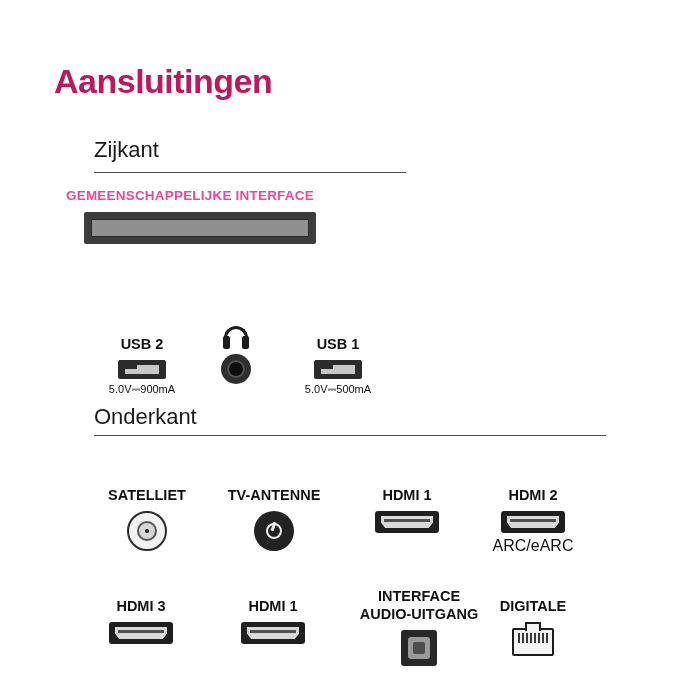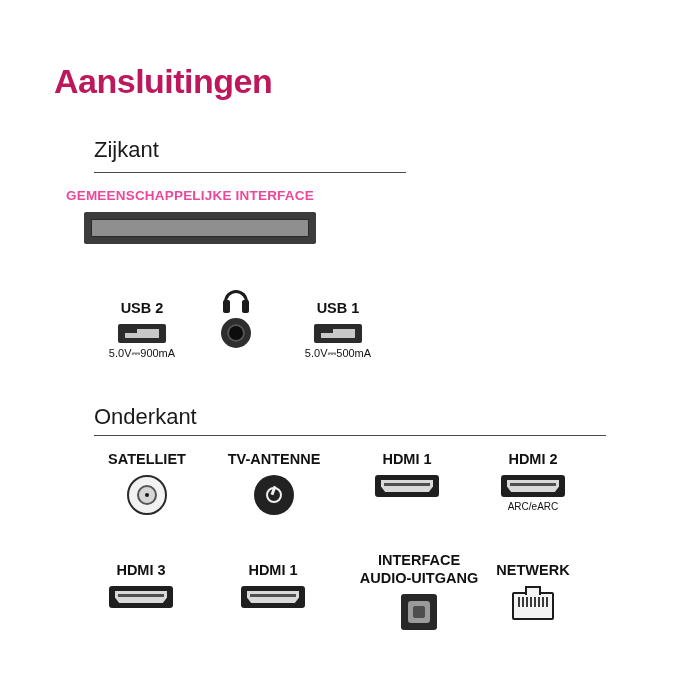--- a/index.html
+++ b/index.html
@@ -67,20 +67,21 @@
     right: 7px;
     bottom: 7px;
     background: #8f8f8f;
     border: 1px solid #2a2a2a;
     border-radius: 1px;
   }
 
   .port-group {
     position: absolute;
     text-align: center;
+    margin-top: 36px;
   }
   .port-label {
     font-size: 14.5px;
     font-weight: bold;
     color: #111;
     white-space: nowrap;
   }
   .port-sub {
     font-size: 11px;
     font-weight: normal;
@@ -400,21 +401,21 @@
   </div>
 
   <div class="port-group" style="left:478px; top:451px; width:110px;">
     <div class="port-label">HDMI 2</div>
     <div class="port-art" style="width:64px;">
       <div class="hdmi">
           <div class="cav"></div>
           <div class="pins"></div>
         </div>
     </div>
-    <div class="port-sub" style="font-size:10px;">ARC/eARC</div>
+    <div class="port-sub" style="font-size:16px;">ARC/eARC</div>
   </div>
 
   <div class="port-group" style="left:86px; top:562px; width:110px;">
     <div class="port-label">HDMI 3</div>
     <div class="port-art" style="width:64px;">
       <div class="hdmi">
           <div class="cav"></div>
           <div class="pins"></div>
         </div>
     </div>
@@ -432,21 +433,21 @@
 
   <div class="port-group" style="left:340px; top:552px; width:158px;">
     <div class="port-label">INTERFACE</div>
     <div class="port-label" style="margin-top:2px;">AUDIO-UITGANG</div>
     <div class="port-art" style="width:36px;">
       <div class="optical"></div>
     </div>
   </div>
 
   <div class="port-group" style="left:478px; top:562px; width:110px;">
-    <div class="port-label">NETWERK</div>
+    <div class="port-label">DIGITALE</div>
     <div class="port-art" style="width:42px;">
       <div class="rj45">
         <div class="body"></div>
         <div class="notch"></div>
         <div class="pinrow">
             <i></i>
             <i></i>
             <i></i>
             <i></i>
             <i></i>

